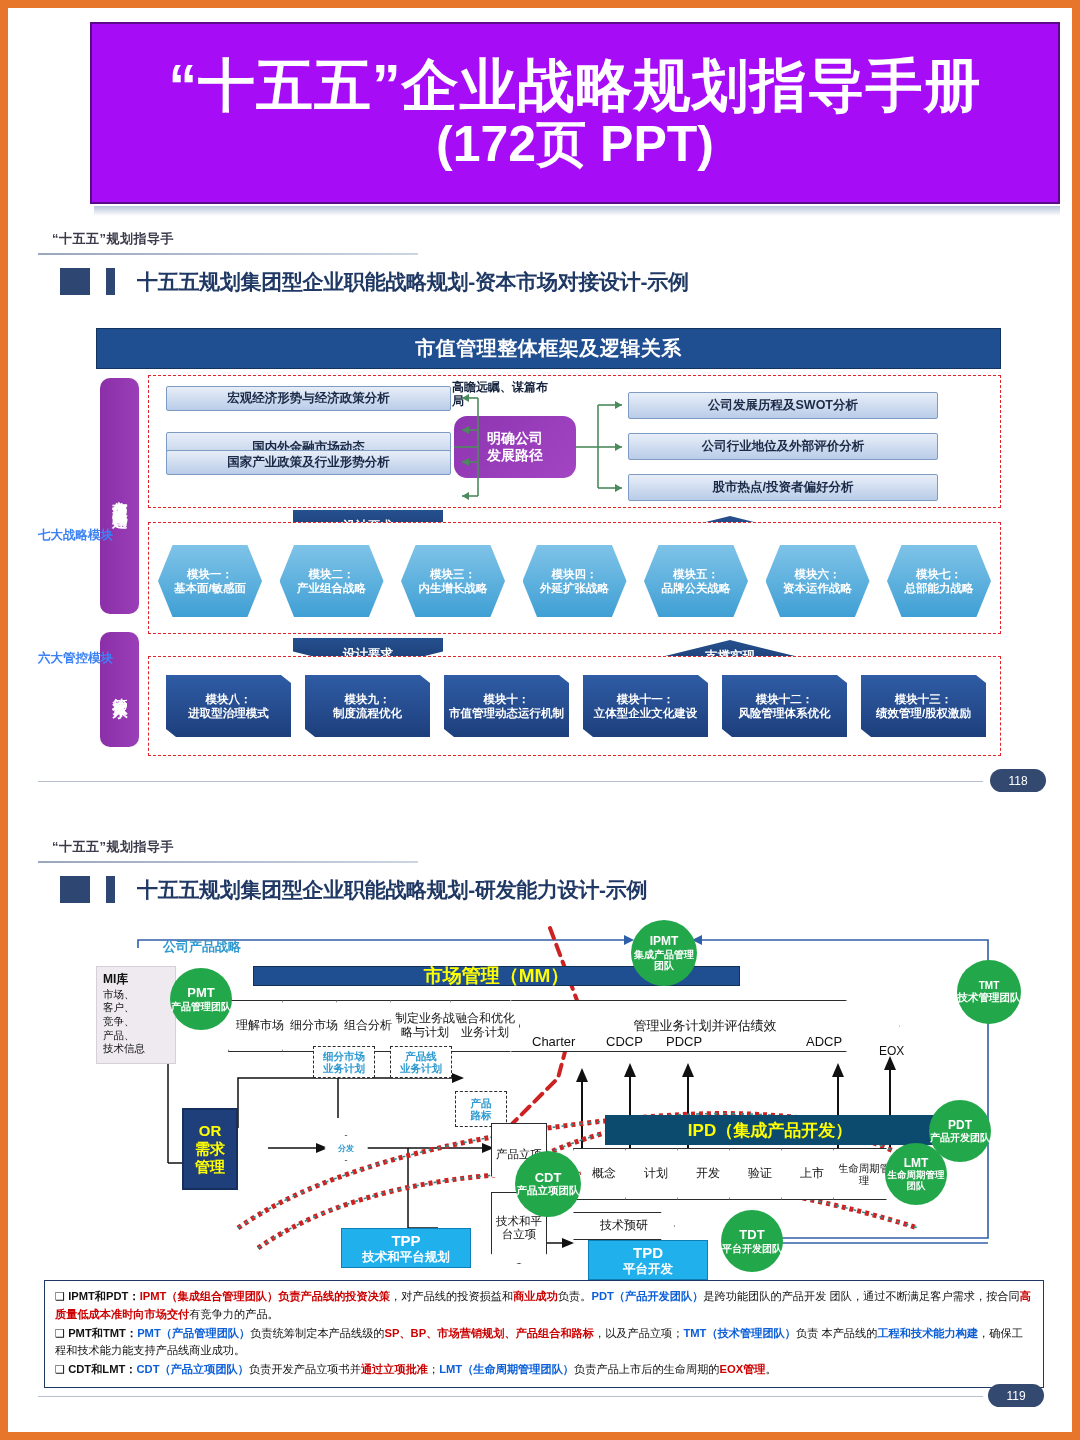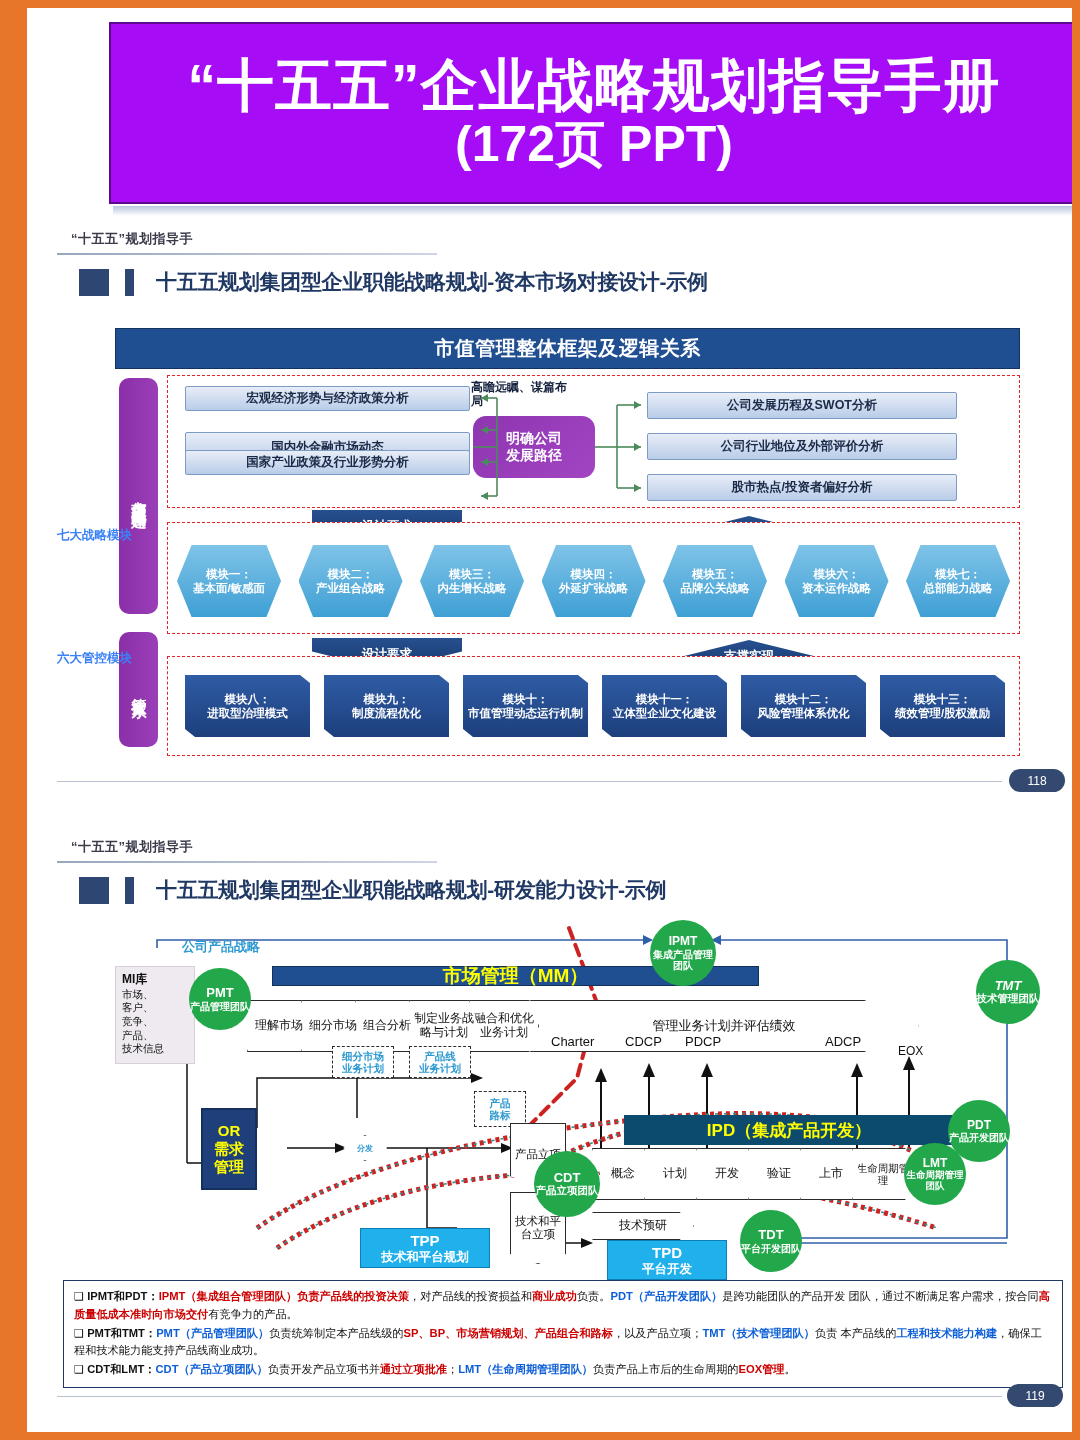--- a/index.html
+++ b/index.html
@@ -8,21 +8,20 @@
     font-family: "Liberation Sans", "DejaVu Sans", sans-serif;
     background: #e8762a;
     overflow: hidden;
     position: relative;
   }
   .page-frame {
     position: absolute;
     left: 8px; top: 8px; right: 8px; bottom: 8px;
     background: #ffffff;
     overflow: hidden;
-    margin-left: 19px;
   }
 
   
   .banner {
     position: absolute; left: 82px; top: 14px; width: 970px; height: 182px;
     background: #a60cf5;
     border: 2px solid #5b0a8c;
     display: flex; flex-direction: column; align-items: center; justify-content: center;
     line-height: 1.02;
   }
@@ -50,21 +49,21 @@
   .kicker {
     position: absolute; left: 14px; top: 10px;
     font-size: 13px; color: #3a3a4a; letter-spacing: 0.5px; font-weight: 600;
   }
   .kicker-rule {
     position: absolute; left: 0px; top: 33px; width: 380px; height: 2px;
     background: linear-gradient(to right, #9aa6bd, #cdd5e3);
   }
   .sec-title-wrap {
     position: absolute; left: 22px; top: 48px;
-    display: flex; align-items: flex-end; gap: 16px;
+    display: flex; align-items: flex-start; gap: 16px;
   }
   .blk-big { width: 30px; height: 27px; background: #2e4672; }
   .blk-sm  { width: 9px;  height: 27px; background: #2e4672; }
   .sec-title {
     font-size: 21px; font-weight: bold; color: #1f3864; margin-left: 6px;
     white-space: nowrap; letter-spacing: -0.3px;
   }
   .pagepill {
     position: absolute; right: 4px; width: 56px; height: 23px;
     background: #34496f; border-radius: 12px;
@@ -525,21 +524,21 @@
       <span>平台开发</span>
     </div>
 
     <div class="gcircle" style="left:132px; top:140px; width:62px; height:62px; font-size:10px;">
       <span><span style="font-size:13px;">PMT</span><br><span>产品管理团队</span></span>
     </div>
     <div class="gcircle" style="left:593px; top:92px; width:66px; height:66px; font-size:10px;">
       <span><span style="font-size:12px;">IPMT</span><br><span>集成产品管理团队</span></span>
     </div>
     <div class="gcircle" style="left:919px; top:132px; width:64px; height:64px; font-size:10.5px;">
-      <span><span style="font-size:13px;font-style:italic;">TMT</span><br><span>技术管理团队</span></span>
+      <span><span style="font-size:10px;">TMT</span><br><span>技术管理团队</span></span>
     </div>
     <div class="gcircle" style="left:477px; top:323px; width:66px; height:66px; font-size:10.5px;">
       <span><span style="font-size:13px;">CDT</span><br><span>产品立项团队</span></span>
     </div>
     <div class="gcircle" style="left:891px; top:272px; width:62px; height:62px; font-size:10px;">
       <span><span style="font-size:12px;">PDT</span><br><span>产品开发团队</span></span>
     </div>
     <div class="gcircle" style="left:847px; top:315px; width:62px; height:62px; font-size:9.5px;">
       <span><span style="font-size:12px;">LMT</span><br><span>生命周期管理团队</span></span>
     </div>

